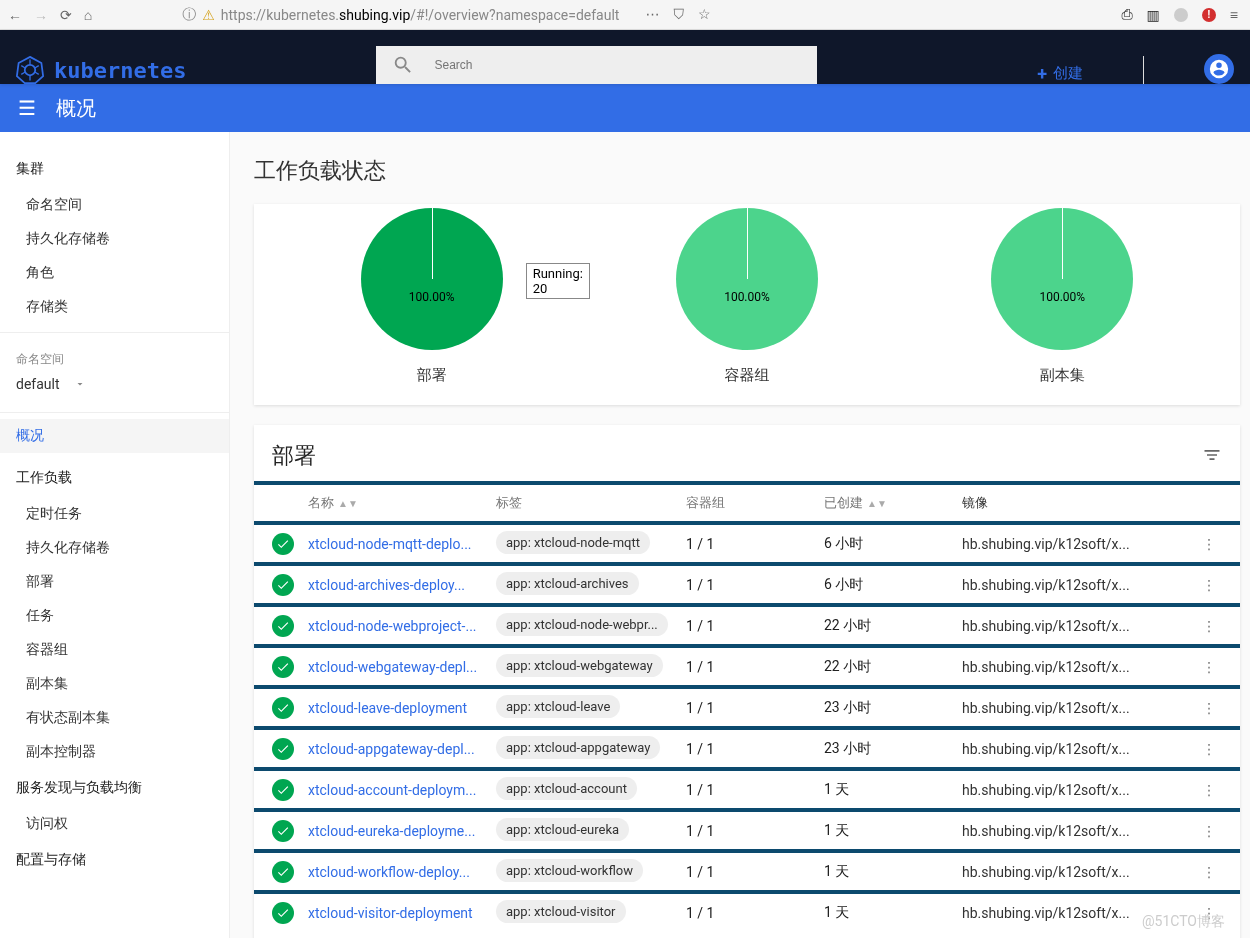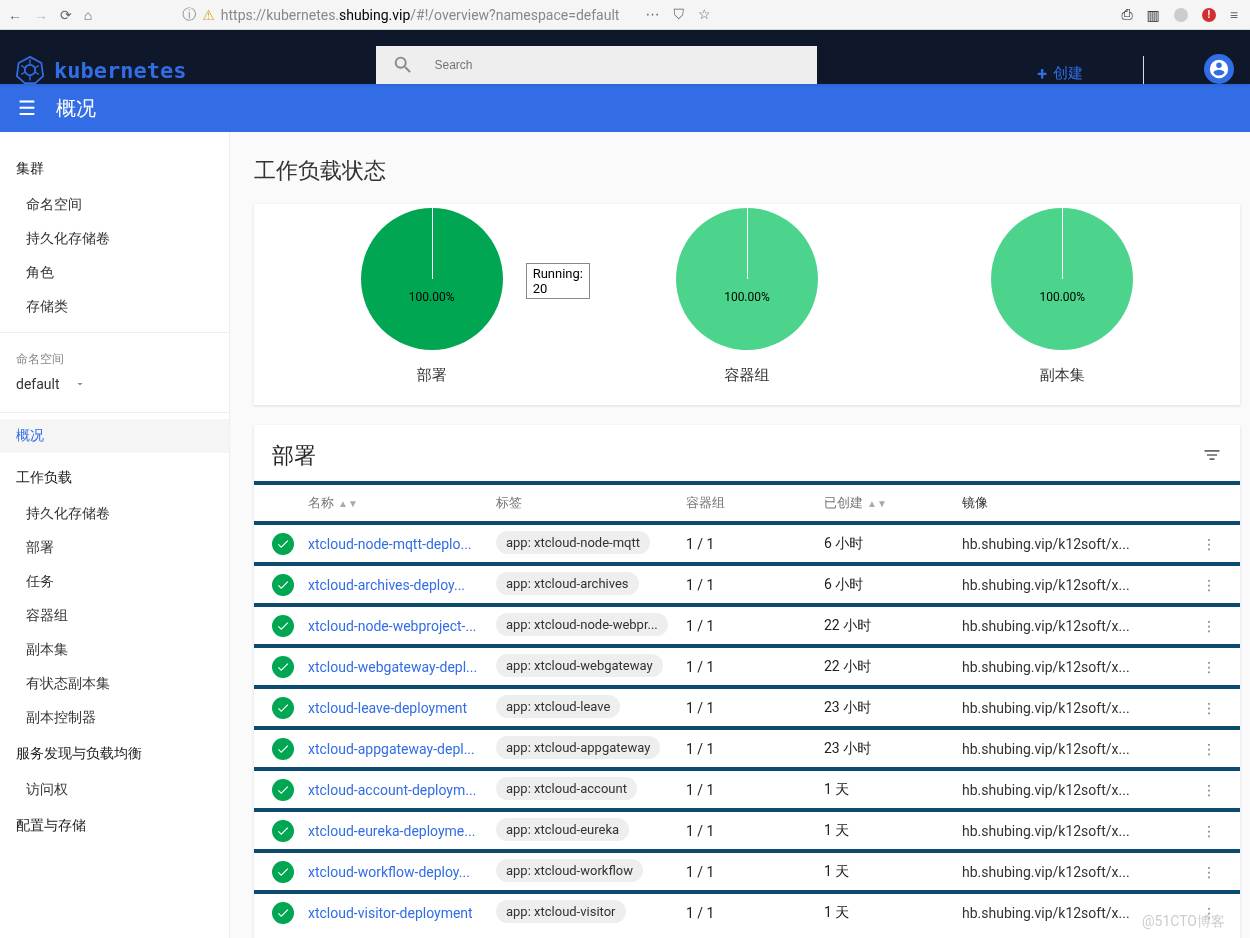--- a/index.html
+++ b/index.html
@@ -170,20 +170,21 @@
       <div class="ns-select">
         <span>default</span>
         <svg viewBox="0 0 24 24">
             <path d="M7 10l5 5 5-5z" fill="#888"></path>
           </svg>
       </div>
     </div>
     <div class="side-sub active" style="padding-left:16px;margin:6px 0">概况</div>
     <div class="side-title">工作负载</div>
     <div id="workload-items">
+        <div class="side-sub">定时任务</div>
         <div class="side-sub">持久化存储卷</div>
         <div class="side-sub">部署</div>
         <div class="side-sub">任务</div>
         <div class="side-sub">容器组</div>
         <div class="side-sub">副本集</div>
         <div class="side-sub">有状态副本集</div>
         <div class="side-sub">副本控制器</div>
       </div>
     <div class="side-title">服务发现与负载均衡</div>
     <div id="discovery-items">

